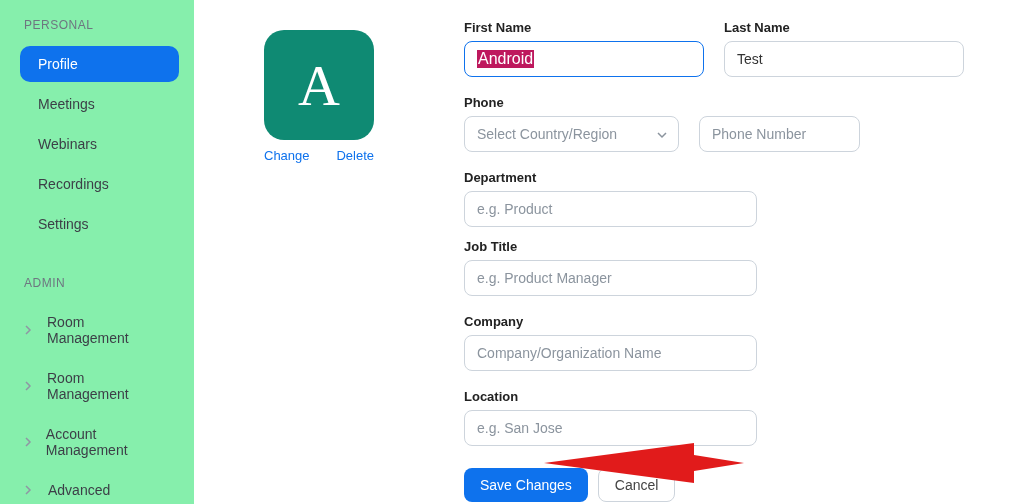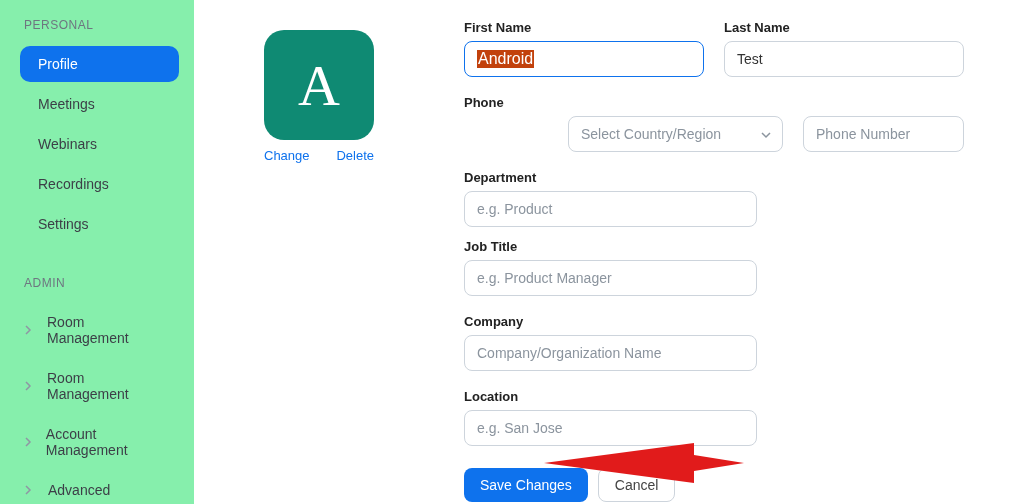--- a/index.html
+++ b/index.html
@@ -12,25 +12,25 @@
     .nav-item.sub { padding-left:4px; }
     .chev { display:inline-flex; width:14px; margin-right:10px; color:#8f96a3; }
     .admin-section { margin-top:34px; }
     .main { flex:1; position:relative; padding:20px 60px 0 70px; }
     .avatar-block { position:absolute; left:70px; top:30px; text-align:center; }
     .avatar { width:110px; height:110px; background:#0f8a73; border-radius:20px; display:flex; align-items:center; justify-content:center; }
     .avatar span { color:#fff; font-size:58px; font-family:"Times New Roman", serif; }
     .avatar-links { margin-top:8px; display:flex; justify-content:space-between; width:110px; }
     .avatar-links span { font-size:13px; color:#0e72ed; cursor:pointer; }
     .form { margin-left:200px; width:500px; }
-    .row { display:flex; gap:20px; margin-bottom:18px;justify-content:flex-end; }
+    .row { display:flex; gap:20px; margin-bottom:18px; }
     .field { display:flex; flex-direction:column; }
     .field.half { flex:1; }
     .label { font-size:13px; font-weight:600; color:#222; margin-bottom:6px; }
-    .selected-text { background:#c2410c; color:#fff; padding:0 1px; }
+    .selected-text { background:#be185d; color:#fff; padding:0 1px; }
     .input-wrap { position:relative; height:36px; border:1px solid #cdd4dc; border-radius:8px; padding:0 12px; display:flex; align-items:center; background:#fff; }
     .input-wrap.focus { border-color:#0e72ed; }
     .placeholder { color:#8b949e; font-size:14px; }
     .select { width:215px; }
     .select .chev-d { position:absolute; right:10px; color:#8b949e; }
     .phone { width:161px; }
     .wide .input-wrap { width:293px; }
     .buttons { display:flex; gap:10px; margin-top:8px; align-items:center; }
     .btn { height:34px; padding:0 16px; border-radius:8px; font-size:14px; cursor:pointer; display:inline-flex; align-items:center; }
     .btn.primary { background:#0e72ed; color:#fff; border:none; }

